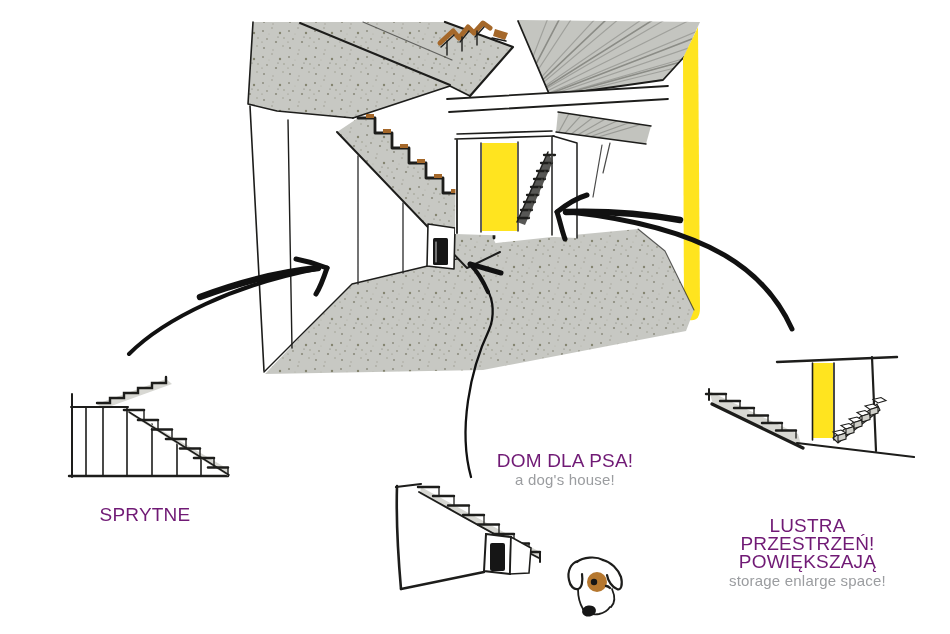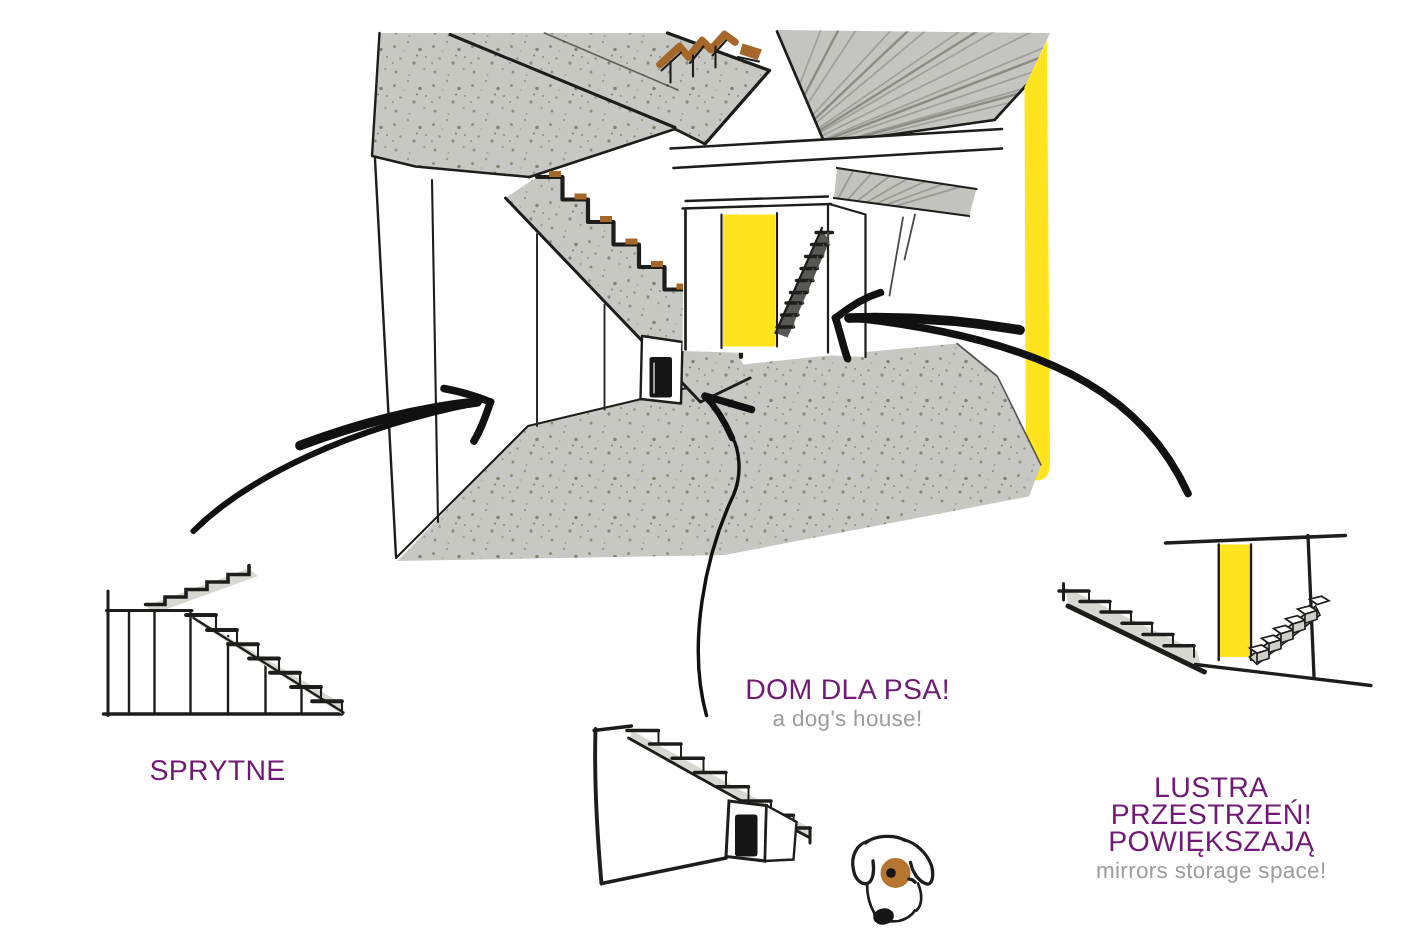--- a/index.html
+++ b/index.html
@@ -245,15 +245,15 @@
 
   <div class="caption" style="left:485px;top:452px;width:160px;">
     <div class="cap">DOM DLA PSA!</div>
     <div class="sub">a dog's house!</div>
   </div>
 
   <div class="caption" style="left:725px;top:481px;width:165px;margin-top:36px;">
     <div class="cap">LUSTRA</div>
     <div class="cap">PRZESTRZEŃ!</div>
     <div class="cap">POWIĘKSZAJĄ</div>
-    <div class="sub">mirrors storage space!</div>
+    <div class="sub">storage enlarge space!</div>
   </div>
 </div>
 
 </body></html>

